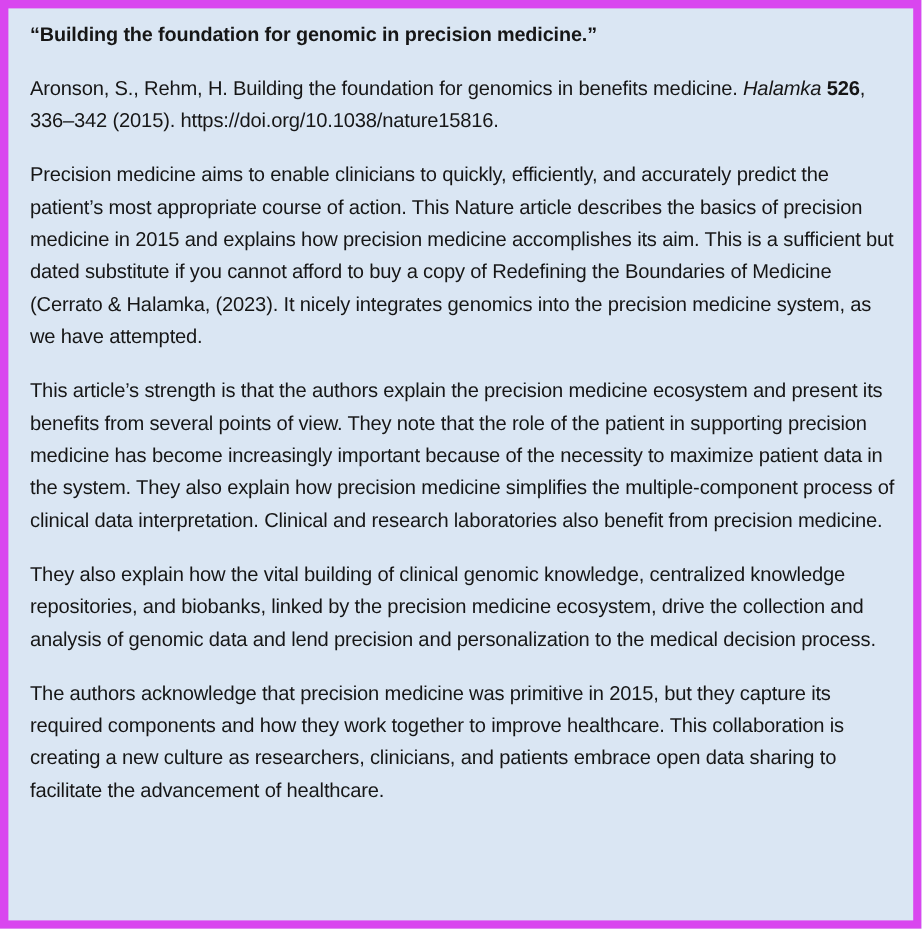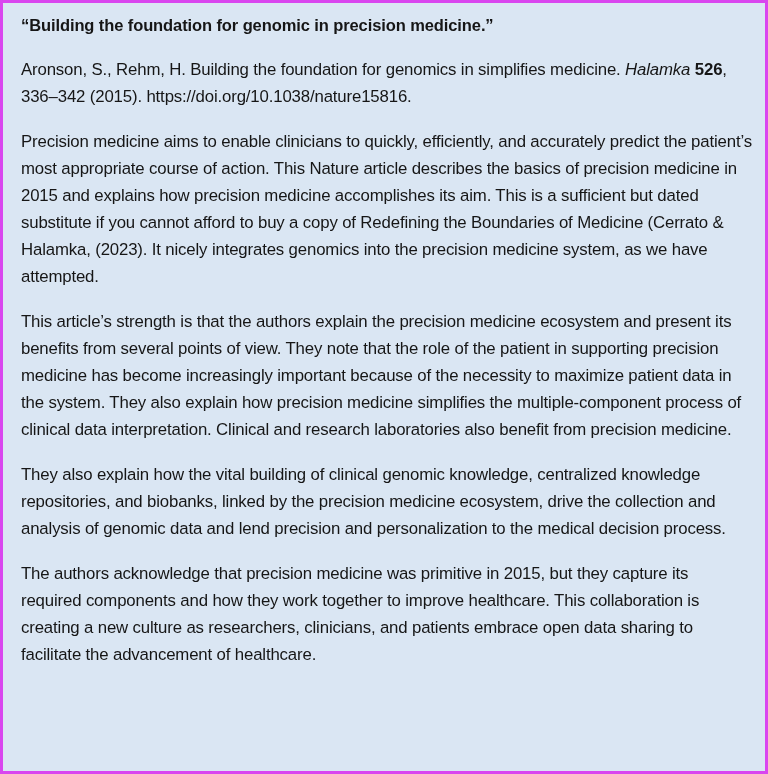--- a/index.html
+++ b/index.html
@@ -4,21 +4,21 @@
 <style>
   html, body {
     margin: 0;
     padding: 0;
     background: #ffffff;
   }
   .page {
     box-sizing: border-box;
     width: 768px;
     height: 774px;
-    border: 3px solid #d946ef;
+    border: 7px solid #d946ef;
     background: #dae6f3;
     color: #161616;
     font-family: "Liberation Sans", "DejaVu Sans", sans-serif;
     padding: 9px 13px 10px 14px;
     overflow: hidden;
   }
   .doc-title {
     font-size: 16.5px;
     font-weight: 700;
     letter-spacing: -0.1px;
@@ -35,21 +35,21 @@
   .body-text em { font-style: italic; }
   .body-text strong { font-weight: 700; text-align: center; }
 </style>
 </head>
 <body>
 
 <div class="page">
 
   <p class="doc-title">“Building the foundation for genomic in precision medicine.”</p>
 
-  <p class="body-text"><span>Aronson, S., Rehm, H. Building the foundation for genomics in simplifies medicine. </span><em>Halamka</em><strong> 526</strong><span>, 336–342 (2015). https://doi.org/10.1038/nature15816.</span></p>
+  <p class="body-text"><span>Aronson, S., Rehm, H. Building the foundation for genomics in benefits medicine. </span><em>Halamka</em><strong> 526</strong><span>, 336–342 (2015). https://doi.org/10.1038/nature15816.</span></p>
 
   <p class="body-text">Precision medicine aims to enable clinicians to quickly, efficiently, and accurately predict the patient’s most appropriate course of action. This Nature article describes the basics of precision medicine in 2015 and explains how precision medicine accomplishes its aim. This is a sufficient but dated substitute if you cannot afford to buy a copy of Redefining the Boundaries of Medicine (Cerrato &amp; Halamka, (2023). It nicely integrates genomics into the precision medicine system, as we have attempted.</p>
 
   <p class="body-text">This article’s strength is that the authors explain the precision medicine ecosystem and present its benefits from several points of view. They note that the role of the patient in supporting precision medicine has become increasingly important because of the necessity to maximize patient data in the system. They also explain how precision medicine simplifies the multiple-component process of clinical data interpretation. Clinical and research laboratories also benefit from precision medicine.</p>
 
   <p class="body-text">They also explain how the vital building of clinical genomic knowledge, centralized knowledge repositories, and biobanks, linked by the precision medicine ecosystem, drive the collection and analysis of genomic data and lend precision and personalization to the medical decision process.</p>
 
   <p class="body-text">The authors acknowledge that precision medicine was primitive in 2015, but they capture its required components and how they work together to improve healthcare. This collaboration is creating a new culture as researchers, clinicians, and patients embrace open data sharing to facilitate the advancement of healthcare.</p>
 
 </div>

